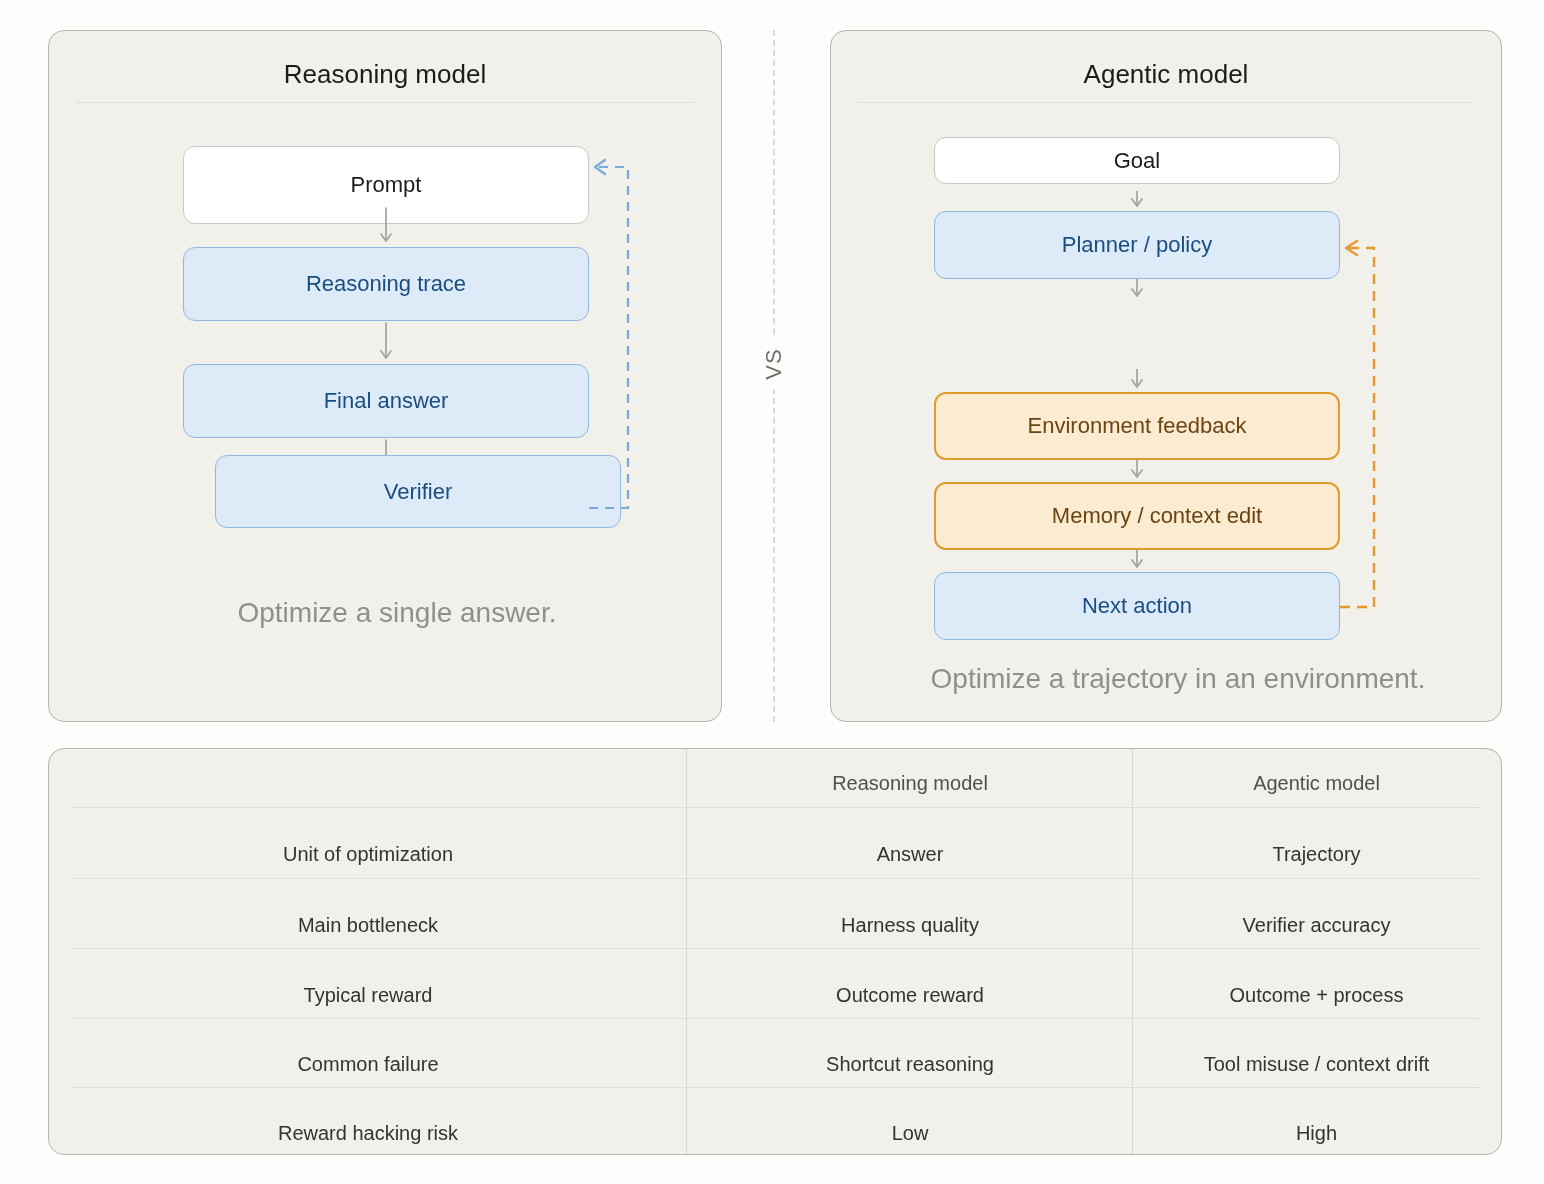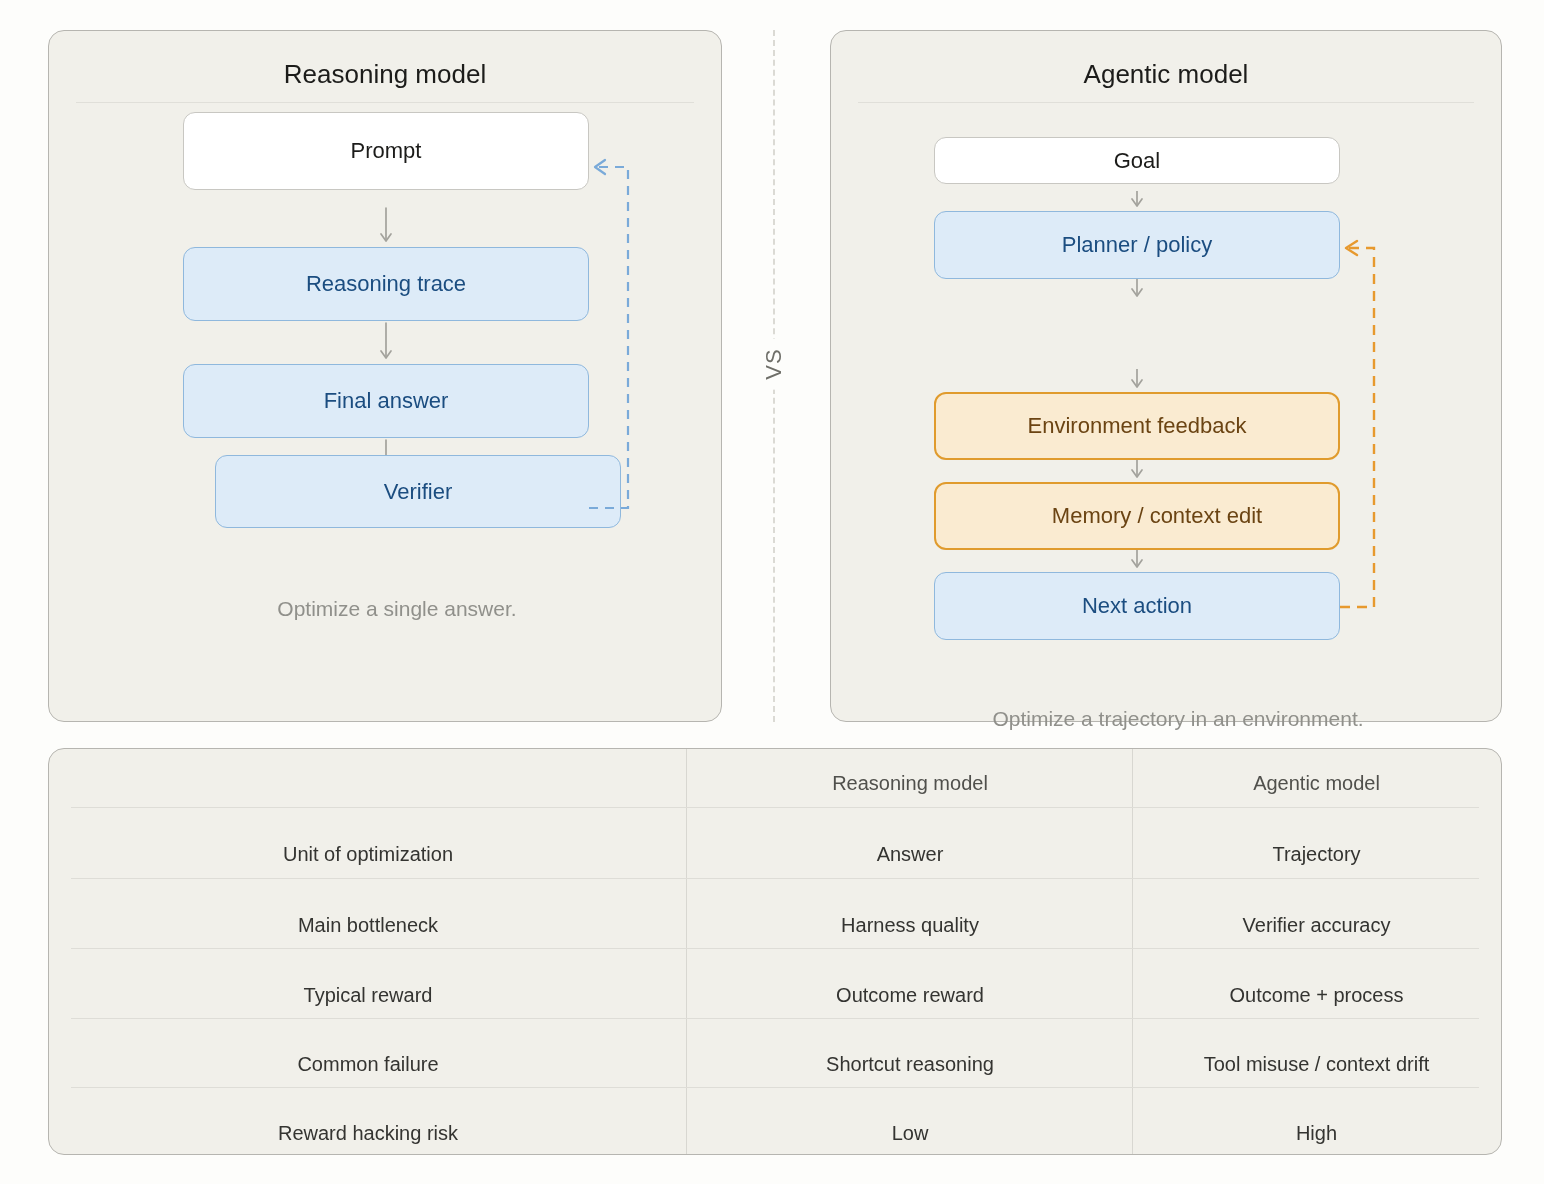--- a/index.html
+++ b/index.html
@@ -52,21 +52,21 @@
   .flow-arrow{position:absolute;left:329px;}
   .panel.right .flow-arrow{left:298px;}
   .flow-arrow line,.flow-arrow polyline{stroke:var(--arrow-gray);stroke-width:1.7;fill:none;stroke-linecap:round;stroke-linejoin:round;}
   .loop{position:absolute;left:0;top:0;pointer-events:none;}
   .loop .path{fill:none;stroke-width:2.2;stroke-linecap:butt;}
   .loop .head{fill:none;stroke-width:2.2;stroke-linecap:round;stroke-linejoin:round;}
   .loop-blue .path{stroke:var(--loop-blue);stroke-dasharray:9 7;}
   .loop-blue .head{stroke:var(--loop-blue);}
   .loop-orange .path{stroke:var(--loop-orange);stroke-width:2.4;stroke-dasharray:10 7;}
   .loop-orange .head{stroke:var(--loop-orange);stroke-width:2.4;}
-  .caption{position:absolute;left:0;right:8px;text-align:center;font-size:21px;color:var(--caption);padding-left:32px;}
+  .caption{position:absolute;left:0;right:8px;text-align:center;font-size:28px;color:var(--caption);padding-left:32px;}
   .mid-divider{position:absolute;left:773px;top:30px;height:692px;width:0;border-left:2px dashed #dbdad4;}
   .vs-label{
     position:absolute;left:774px;top:364px;
     transform:translate(-50%,-50%) rotate(-90deg);
     font-size:22px;color:var(--vs);letter-spacing:1px;
     background:var(--page-bg);padding:6px 10px;line-height:1;
   }
   
   .table-panel{left:48px;top:748px;width:1454px;height:407px;}
   .cmp-grid{
@@ -82,21 +82,21 @@
   .vline{position:absolute;top:0;bottom:0;width:1px;background:#d8d7d1;}
   .hline{position:absolute;left:22px;right:22px;height:1px;background:#deddd7;}
 </style>
 </head>
 <body>
 
 <section class="panel left" style="left:48px;top:30px;width:674px;height:692px;">
   <div class="panel-title">Reasoning model</div>
   <div class="title-rule"></div>
 
-  <div class="node white" style="top:81px;height:78px;">
+  <div class="node white" style="top:115px;height:78px;">
     <span>Prompt</span>
   </div>
   <svg class="flow-arrow" style="top:176px;" width="16" height="40">
     <line x1="8" y1="1" x2="8" y2="32"></line>
       <polyline points="3,27 8,34 13,27"></polyline>
   </svg>
   <div class="node blue" style="top:216px;height:74px;">
     <span>Reasoning trace</span>
   </div>
   <svg class="flow-arrow" style="top:291px;" width="16" height="42">
@@ -163,21 +163,21 @@
   </svg>
   <div class="node blue" style="top:541px;height:68px;">
     <span>Next action</span>
   </div>
 
   <svg class="loop loop-orange" width="669" height="689">
     <path class="path" d="M 509 576 L 543 576 L 543 217 L 517 217"></path>
     <polyline class="head" points="526,210 515,217 526,224"></polyline>
   </svg>
 
-  <div class="caption" style="top:632px;margin-top:44px;">Optimize a trajectory in an environment.</div>
+  <div class="caption" style="top:632px;">Optimize a trajectory in an environment.</div>
 </section>
 
 <section class="panel table-panel">
   <div class="vline" style="left:637px;"></div>
   <div class="vline" style="left:1083px;"></div>
   <div class="hline" style="top:58px;"></div>
   <div class="hline" style="top:129px;"></div>
   <div class="hline" style="top:199px;"></div>
   <div class="hline" style="top:269px;"></div>
   <div class="hline" style="top:338px;"></div>

